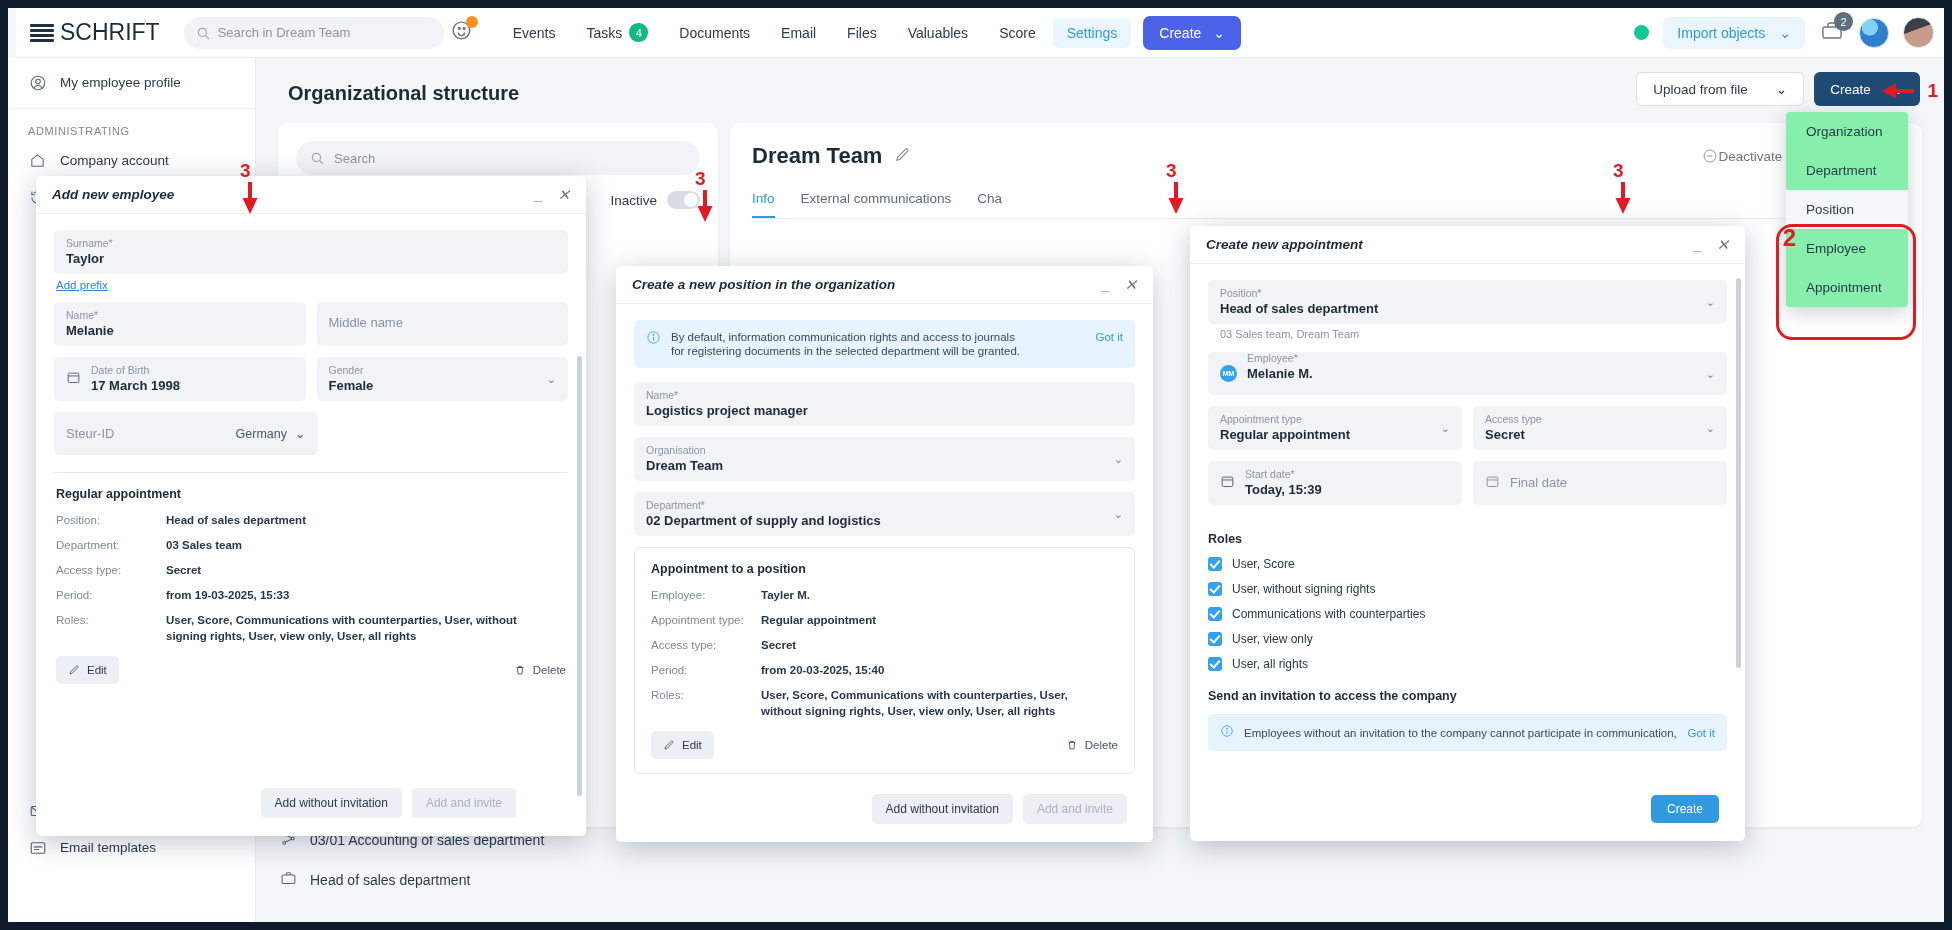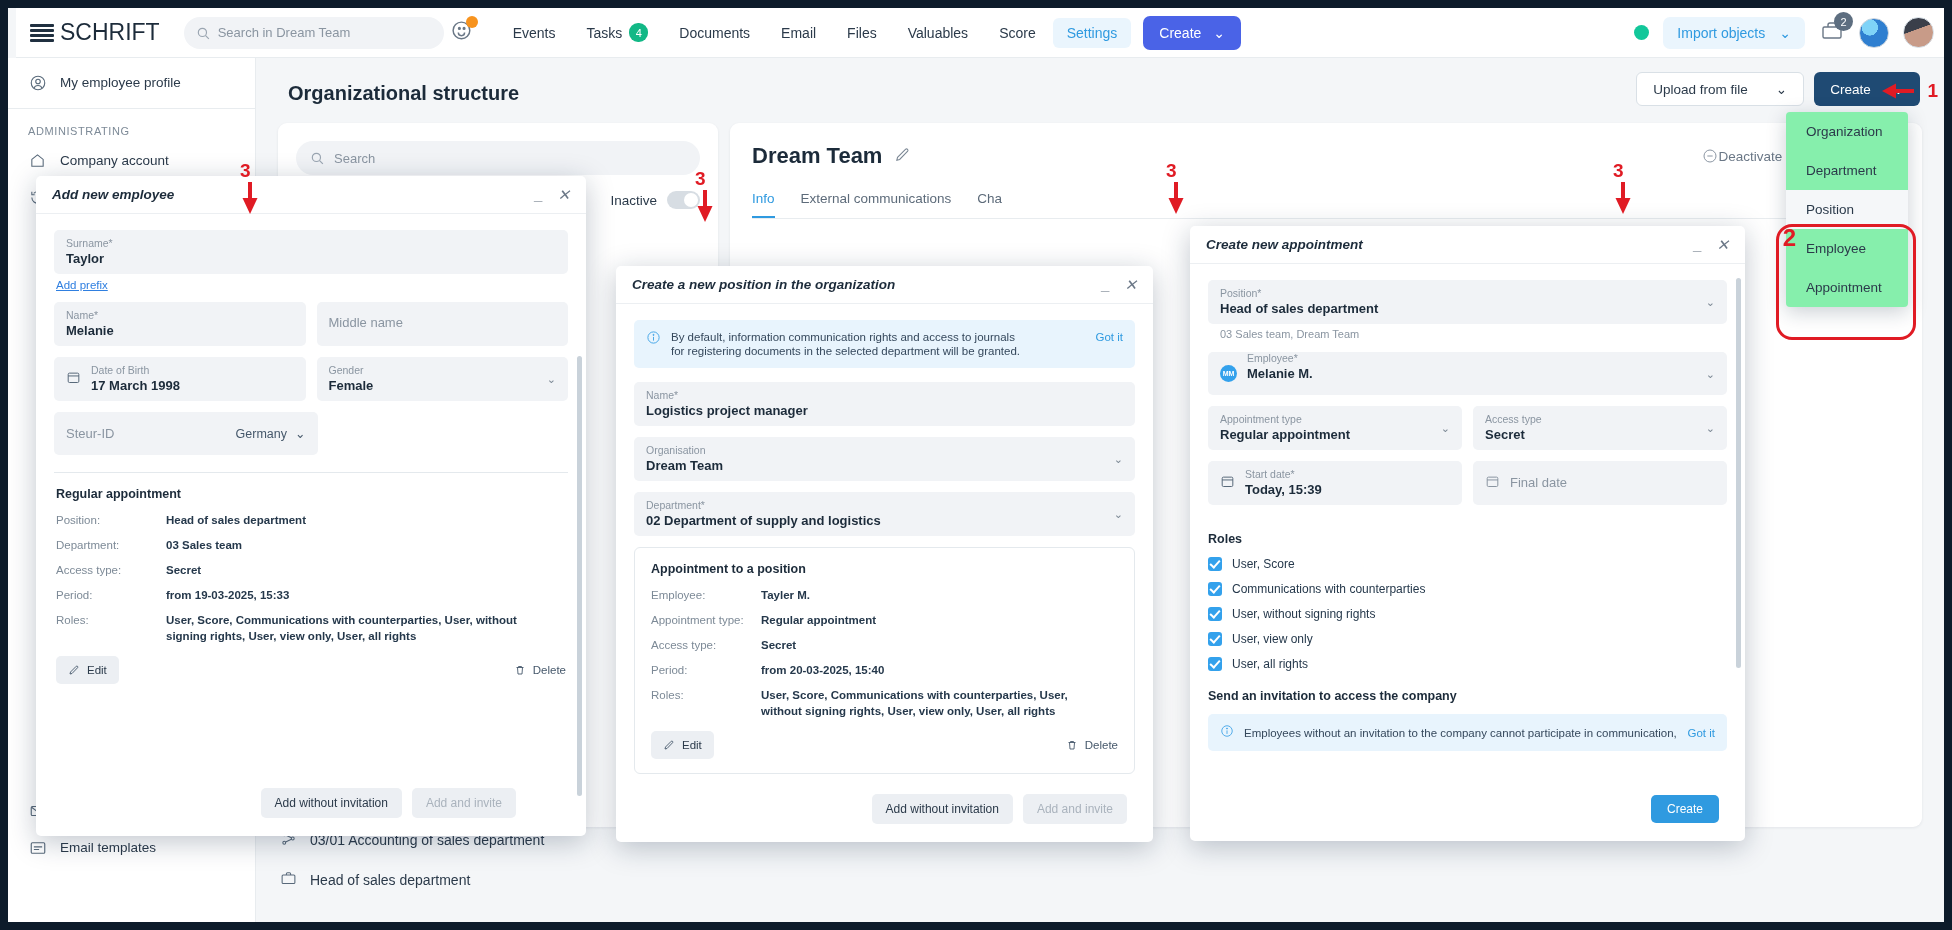--- a/index.html
+++ b/index.html
@@ -622,25 +622,25 @@
         </div>
       </div>
 
       <div class="sec-h">Roles</div>
       <div class="chk-row">
           <span class="chk"></span>
           <span>User, Score</span>
         </div>
       <div class="chk-row">
           <span class="chk"></span>
-          <span>Communications with counterparties</span>
+          <span>User, without signing rights</span>
         </div>
       <div class="chk-row">
           <span class="chk"></span>
-          <span>User, without signing rights</span>
+          <span>Communications with counterparties</span>
         </div>
       <div class="chk-row">
           <span class="chk"></span>
           <span>User, view only</span>
         </div>
       <div class="chk-row">
           <span class="chk"></span>
           <span>User, all rights</span>
         </div>
 

